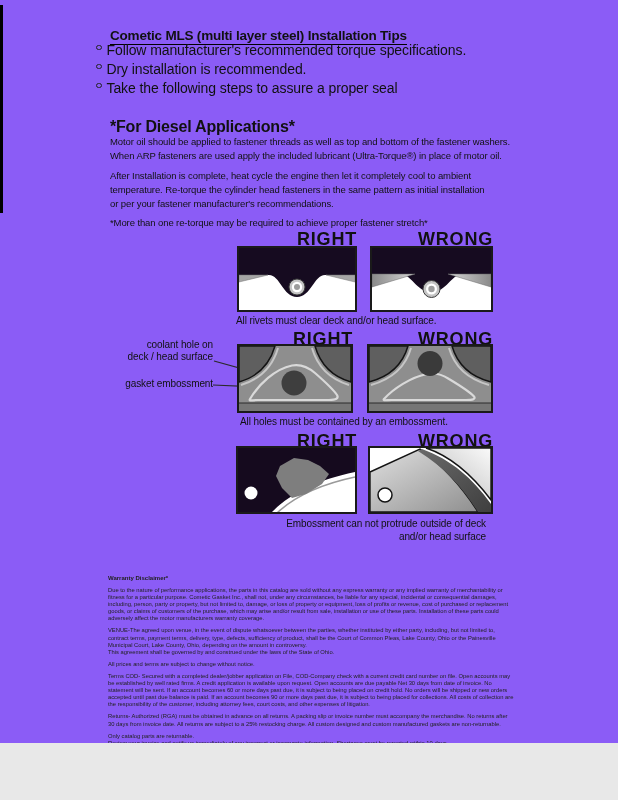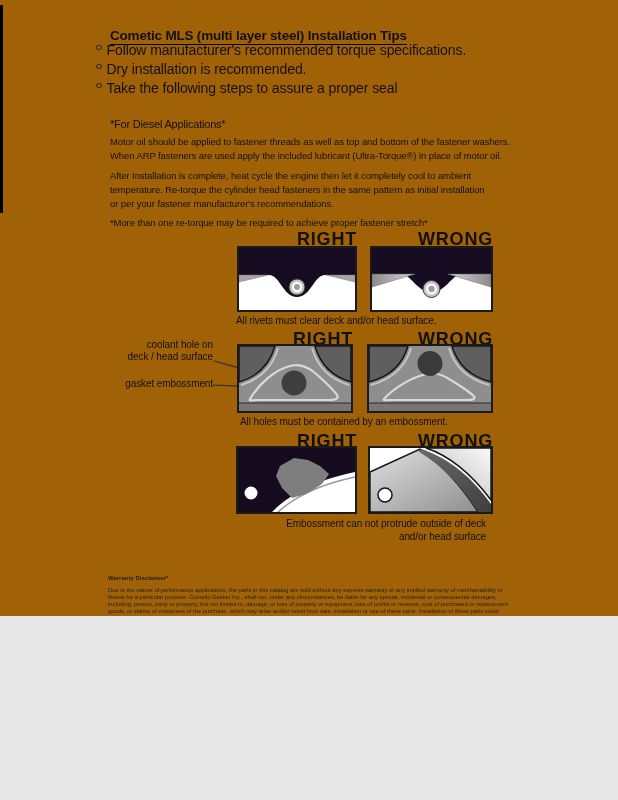--- a/index.html
+++ b/index.html
@@ -1,16 +1,16 @@
 <!DOCTYPE html>
 <html><head>
 <meta charset="utf-8">
 <style>
   html,body{margin:0;padding:0;background:#e8e8e8;}
-  #page{position:relative;width:618px;height:616px;background:#a16207;overflow:hidden;
+  #page{position:relative;width:618px;height:743px;background:#8b5cf6;overflow:hidden;
         font-family:"Liberation Sans", sans-serif;color:#111;}
   .preline{white-space:pre-line;}
   .abs{position:absolute;}
 
   
   #edge-artifact{position:absolute;left:0;top:5px;width:3px;height:208px;background:#000;}
 
   
   #title{position:absolute;left:110px;top:19px;font-size:13.5px;font-weight:bold;
          letter-spacing:-0.2px;padding-bottom:1px;border-bottom:1.8px solid #000;}
@@ -18,21 +18,21 @@
   
   #tips{position:absolute;left:96px;top:42px;font-size:14px;letter-spacing:-0.1px;}
   .bullet-row{display:flex;align-items:flex-start;margin-bottom:3.2px;}
   .o-marker{flex:0 0 auto;width:3.5px;height:3.5px;border:1px solid #222;border-radius:50%;
             margin:2.5px 5px 0 0;}
   .f-marker{flex:0 0 auto;width:4px;height:4px;background:#111;border-radius:50%;
             margin:2.5px 4px 0 0;}
   .sub-rows{margin-left:23px;}
 
   .bodytext{font-size:9.5px;line-height:14px;letter-spacing:-0.1px;white-space:pre-line;}
-  .boldhead{font-size:11px;font-weight:normal;letter-spacing:-0.2px;}
+  .boldhead{font-size:16px;font-weight:bold;letter-spacing:-0.2px;}
 
   .dg-label{position:absolute;font-size:18px;font-weight:bold;letter-spacing:0.8px;
             text-align:right;}
   .dg-caption{position:absolute;font-size:10px;letter-spacing:-0.1px;line-height:13px;text-align:right;}
   .annot{position:absolute;font-size:10px;line-height:11.5px;letter-spacing:-0.1px;
          text-align:right;}
 
   #disclaimer{position:absolute;left:108px;top:575px;width:406px;color:#222;}
   #disclaimer h4{margin:0 0 6px 0;font-size:6px;font-weight:bold;}
   #disclaimer p{margin:0 0 5px 0;font-size:5.8px;line-height:7.1px;white-space:pre-line;}

